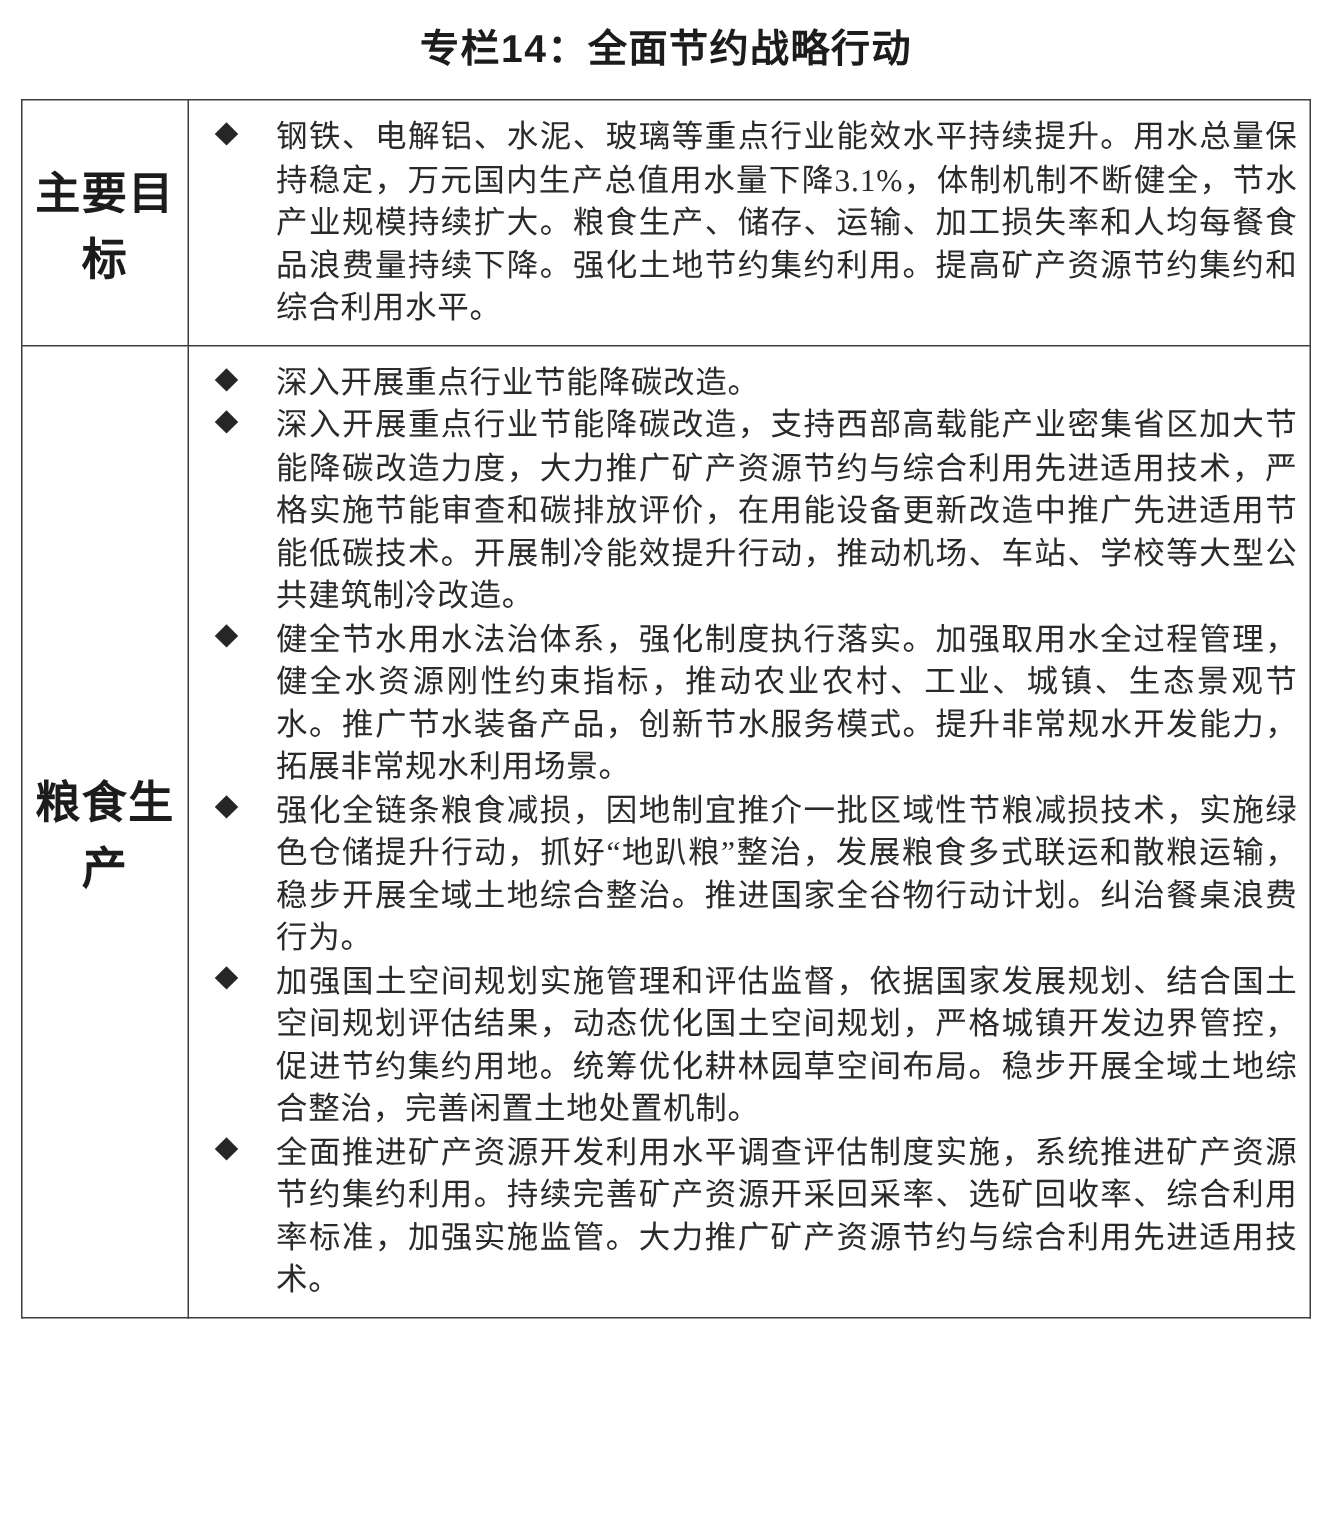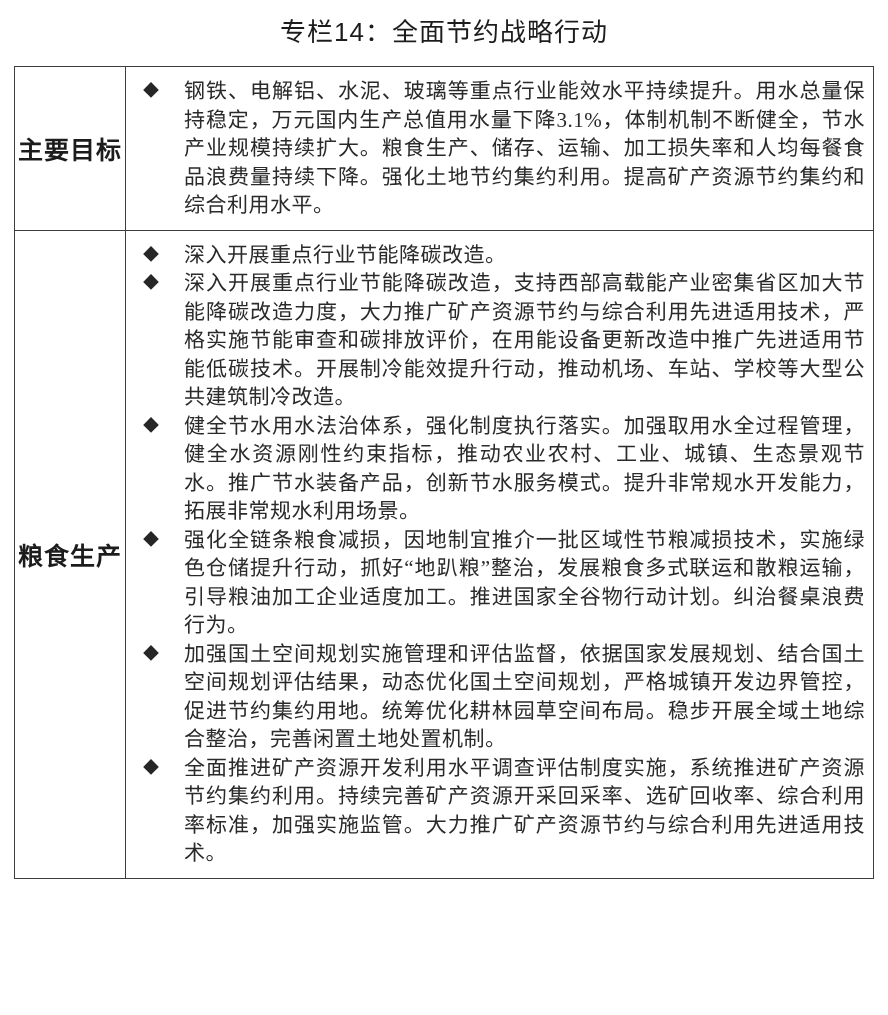--- a/index.html
+++ b/index.html
@@ -14,42 +14,42 @@
   }
   .page {
     box-sizing: border-box;
     width: 888px;
     min-height: 1015px;
     padding: 10px 14px 8px 14px;
     background: #ffffff;
   }
   .box-title {
     font-family: "Liberation Sans", sans-serif;
-    font-weight: normal;
+    font-weight: bold;
     font-size: 26px;
     line-height: 36px;
     letter-spacing: 1px;
     text-align: center;
     color: #1c1c1c;
     margin: 4px 0 16px 0;
   }
   table.box-table {
     width: 860px;
     border-collapse: collapse;
     table-layout: fixed;
   }
   table.box-table th,
   table.box-table td {
     border: 1.5px solid #3d3d3d;
   }
   th.row-label {
     width: 106px;
     font-family: "Liberation Sans", sans-serif;
     font-weight: bold;
-    font-size: 25px;
+    font-size: 30px;
     letter-spacing: 1px;
     color: #1c1c1c;
     text-align: center;
     vertical-align: middle;
     padding: 4px 2px;
   }
   td.content-cell {
     vertical-align: middle;
     padding: 10px 8px 10px 10px;
   }
@@ -92,21 +92,21 @@
             </ul>
           </td>
         </tr>
         <tr>
           <th class="row-label">粮食生产</th>
           <td class="content-cell">
             <ul class="bullet-list">
               <li class="bullet-item"><span class="diamond">◆</span><span>深入开展重点行业节能降碳改造。</span></li>
               <li class="bullet-item"><span class="diamond">◆</span><span>深入开展重点行业节能降碳改造，支持西部高载能产业密集省区加大节能降碳改造力度，大力推广矿产资源节约与综合利用先进适用技术，严格实施节能审查和碳排放评价，在用能设备更新改造中推广先进适用节能低碳技术。开展制冷能效提升行动，推动机场、车站、学校等大型公共建筑制冷改造。</span></li>
               <li class="bullet-item"><span class="diamond">◆</span><span>健全节水用水法治体系，强化制度执行落实。加强取用水全过程管理，健全水资源刚性约束指标，推动农业农村、工业、城镇、生态景观节水。推广节水装备产品，创新节水服务模式。提升非常规水开发能力，拓展非常规水利用场景。</span></li>
-              <li class="bullet-item"><span class="diamond">◆</span><span>强化全链条粮食减损，因地制宜推介一批区域性节粮减损技术，实施绿色仓储提升行动，抓好“地趴粮”整治，发展粮食多式联运和散粮运输，引导粮油加工企业适度加工。推进国家全谷物行动计划。纠治餐桌浪费行为。</span></li>
+              <li class="bullet-item"><span class="diamond">◆</span><span>强化全链条粮食减损，因地制宜推介一批区域性节粮减损技术，实施绿色仓储提升行动，抓好“地趴粮”整治，发展粮食多式联运和散粮运输，稳步开展全域土地综合整治。推进国家全谷物行动计划。纠治餐桌浪费行为。</span></li>
               <li class="bullet-item"><span class="diamond">◆</span><span>加强国土空间规划实施管理和评估监督，依据国家发展规划、结合国土空间规划评估结果，动态优化国土空间规划，严格城镇开发边界管控，促进节约集约用地。统筹优化耕林园草空间布局。稳步开展全域土地综合整治，完善闲置土地处置机制。</span></li>
               <li class="bullet-item"><span class="diamond">◆</span><span>全面推进矿产资源开发利用水平调查评估制度实施，系统推进矿产资源节约集约利用。持续完善矿产资源开采回采率、选矿回收率、综合利用率标准，加强实施监管。大力推广矿产资源节约与综合利用先进适用技术。</span></li>
             </ul>
           </td>
         </tr>
       </tbody>
   </table>
 </div>
 
 </body></html>

